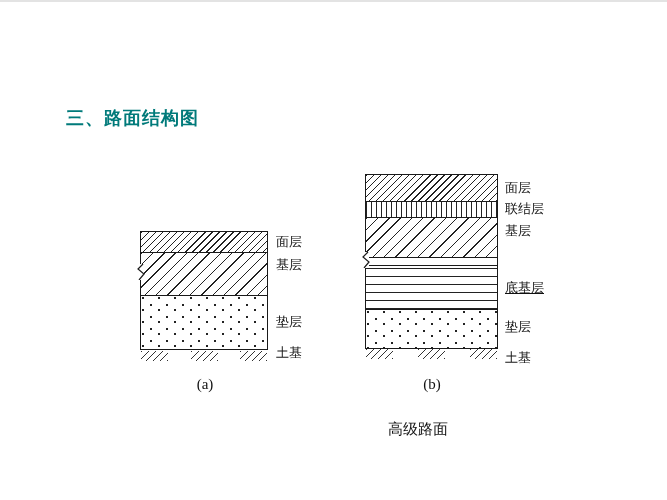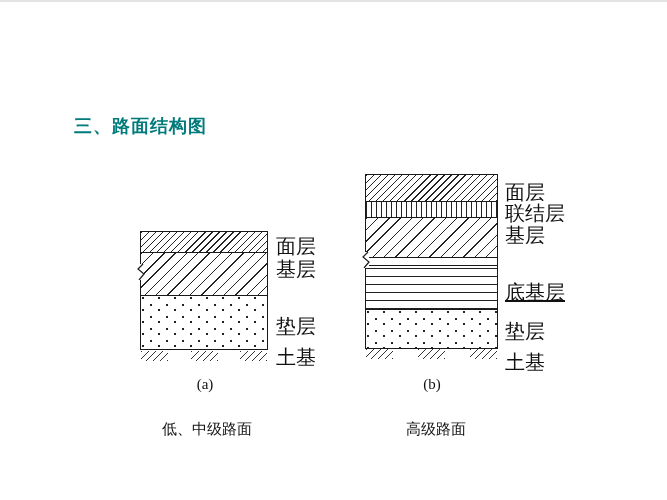--- a/index.html
+++ b/index.html
@@ -2,21 +2,21 @@
 <html><head>
 <meta charset="utf-8">
 <style>
   html,body{margin:0;padding:0;background:#ffffff;}
   .slide{
     position:relative;width:667px;height:500px;background:#fff;overflow:hidden;
     font-family:"Liberation Serif","DejaVu Serif",serif;color:#111;
     border-top:2px solid #e3e3e3;
   }
   .title{
-    position:absolute;left:66px;top:104px;margin:8px;
+    position:absolute;left:66px;top:104px;margin:0;
     font-size:18px;font-weight:bold;color:#007a7a;letter-spacing:1px;
     font-family:"Liberation Sans","DejaVu Sans",sans-serif;
   }
   .stack{position:absolute;}
   .layer{
     box-sizing:border-box;border:1px solid #1a1a1a;background-color:#fff;
   }
   .layer + .layer{margin-top:-1px;}
   .layer.no-tb{border-top:none;border-bottom:none;margin-top:0;}
   .layer.after-gap{margin-top:0;}
@@ -28,21 +28,21 @@
   .p-dots{
     background-image:radial-gradient(#222 1px,transparent 1.6px),radial-gradient(#222 1px,transparent 1.6px);
     background-size:16px 12px,16px 12px;background-position:2px 3px,10px 8px;
   }
   .ground{position:absolute;display:flex;justify-content:space-between;height:10px;}
   .ground i{
     display:block;width:27px;height:10px;
     background-image:repeating-linear-gradient(135deg,#333 0 1.2px,transparent 1.2px 5px);
   }
   .break-mark{position:absolute;left:-5px;width:11px;height:16px;}
-  .lab{position:absolute;font-size:20px;white-space:nowrap;}
+  .lab{position:absolute;font-size:13px;white-space:nowrap;}
   .letter{position:absolute;font-size:15px;transform:translateX(-50%);}
   .caption{position:absolute;font-size:15px;transform:translateX(-50%);white-space:nowrap;}
 </style>
 </head>
 <body>
 
 <div class="slide">
 
   <h1 class="title">三、路面结构图</h1>
 
@@ -60,21 +60,20 @@
     <i></i>
     <i></i>
   </div>
 
   <span class="lab" style="left:276px;top:231px;">面层</span>
   <span class="lab" style="left:276px;top:254px;">基层</span>
   <span class="lab" style="left:276px;top:311px;">垫层</span>
   <span class="lab" style="left:276px;top:342px;">土基</span>
 
   <span class="letter" style="left:205px;top:374px;">(a)</span>
-  <span class="caption" style="left:207px;top:418px;">低、中级路面</span>
 
   <div class="stack" style="left:365px;top:172px;width:133px;">
     <div class="layer p-diag-fine" style="height:28px;"></div>
     <div class="layer p-vert" style="height:17px;"></div>
     <div class="layer p-diag" style="height:41px;"></div>
     <div class="layer no-tb" style="height:7px;"></div>
     <div class="layer after-gap p-horiz" style="height:45px;"></div>
     <div class="layer p-dots" style="height:40px;"></div>
     <svg class="break-mark" style="top:78px;" viewBox="0 0 11 16">
       <rect x="2" y="0" width="7" height="16" fill="#ffffff"></rect>
@@ -88,15 +87,15 @@
   </div>
 
   <span class="lab" style="left:505px;top:177px;">面层</span>
   <span class="lab" style="left:505px;top:198px;font-family:Liberation Serif, serif;">联结层</span>
   <span class="lab" style="left:505px;top:220px;">基层</span>
   <span class="lab" style="left:505px;top:277px;text-decoration:underline;">底基层</span>
   <span class="lab" style="left:505px;top:316px;">垫层</span>
   <span class="lab" style="left:505px;top:347px;">土基</span>
 
   <span class="letter" style="left:432px;top:374px;">(b)</span>
-  <span class="caption" style="left:436px;top:418px;">高级路面</span>
+  <span class="caption" style="left:418px;top:418px;">高级路面</span>
 
 </div>
 
 </body></html>

